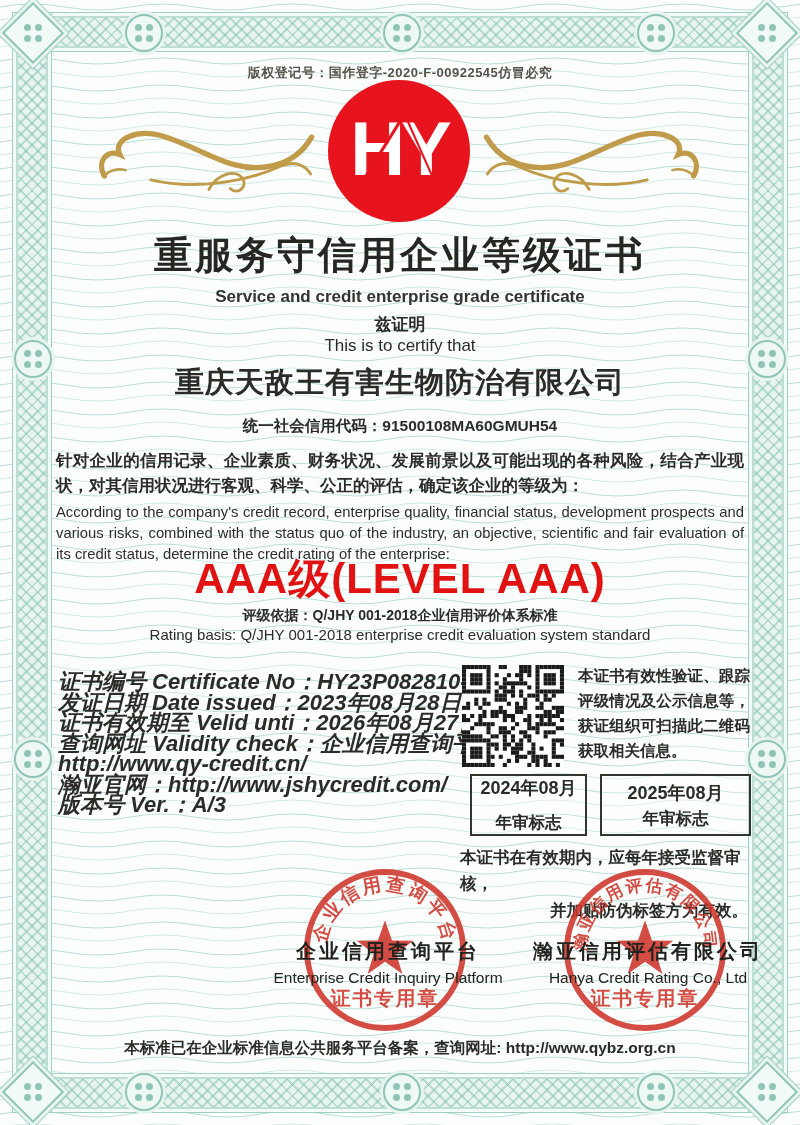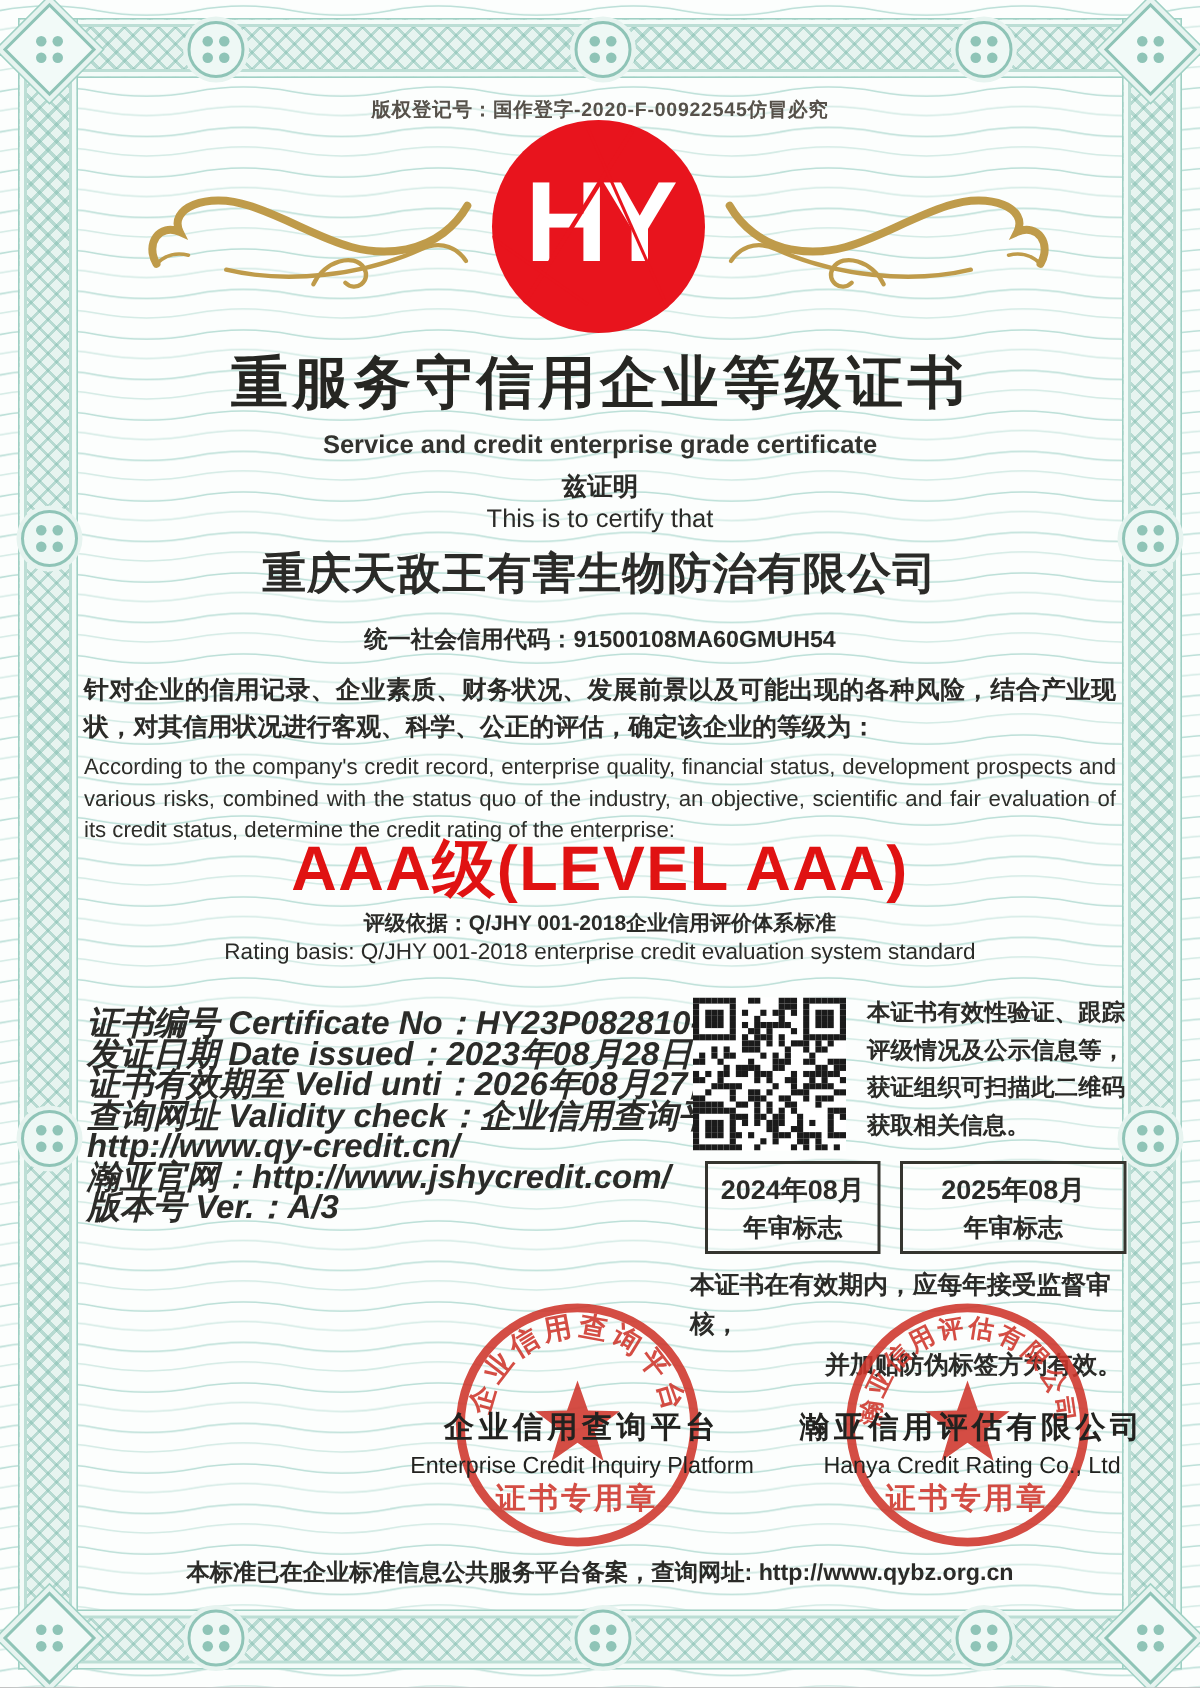--- a/index.html
+++ b/index.html
@@ -52,21 +52,21 @@
   .rating{top:501px;font-size:42px;font-weight:900;color:#e01212;letter-spacing:1px;}
   .basis-cn{top:557px;font-size:14px;font-weight:600;}
   .basis-en{top:576px;font-size:15px;}
   .details{left:8px;top:622px;font-size:22px;font-style:italic;}
   .details .row{height:20.5px;line-height:20.5px;white-space:nowrap;font-weight:600;}
   .qr-wrap{left:412px;top:615px;width:102px;height:102px;background:#fff;}
   .qr-note{left:528px;top:613px;width:172px;font-size:15.5px;font-weight:600;line-height:1.62;text-align:justify;}
   .mark-box{top:724px;height:58px;border:2.5px solid #35352f;display:flex;flex-direction:column;align-items:center;justify-content:center;gap:3px;background:rgba(255,255,255,.25);}
   .mark-box .d{font-size:18px;font-weight:600;}
   .mark-box .l{font-size:16.5px;font-weight:600;}
-  .box1{left:420px;width:113px;}
+  .box1{left:420px;width:113px;justify-content:space-between;}
   .box2{left:550px;width:147px;}
   .supervision{left:410px;top:794px;width:288px;font-size:16.5px;font-weight:600;line-height:1.6;}
   .supervision .l2{text-align:right;}
   .seal{width:168px;height:168px;opacity:.88;}
   .seal-left{left:251px;top:816px;}
   .seal-right{left:511px;top:816px;}
   .issuer{width:320px;text-align:center;z-index:4;}
   .issuer .cn{font-size:20px;font-weight:700;letter-spacing:3px;color:#22221f;}
   .issuer .en{font-size:15.5px;font-weight:500;margin-top:4px;color:#22221f;}
   .issuer-left{left:178px;top:888px;}

